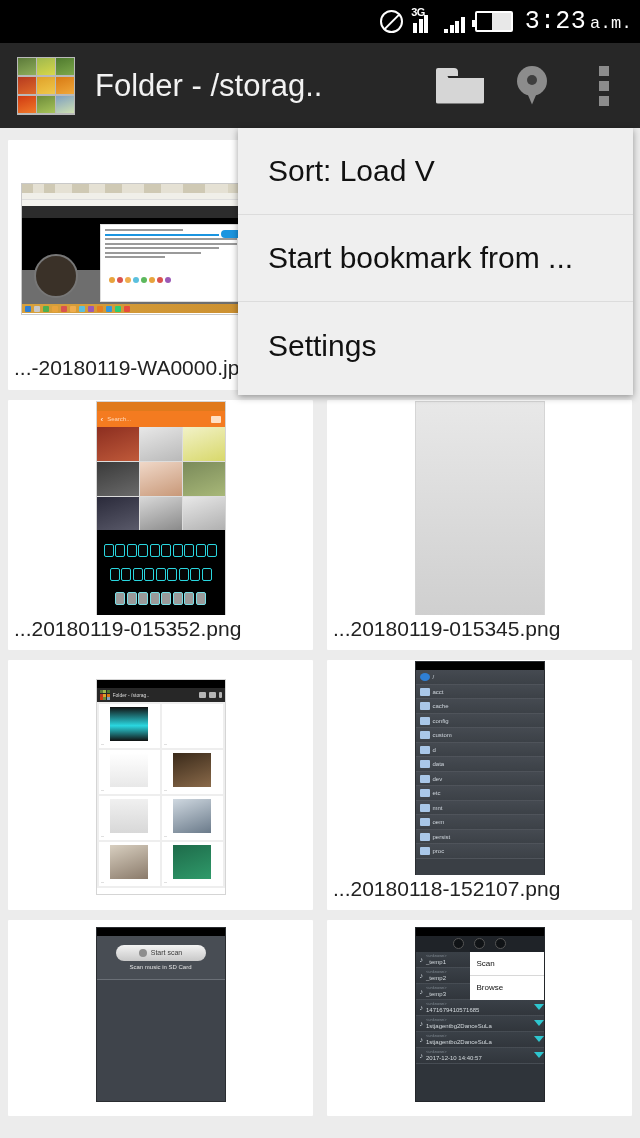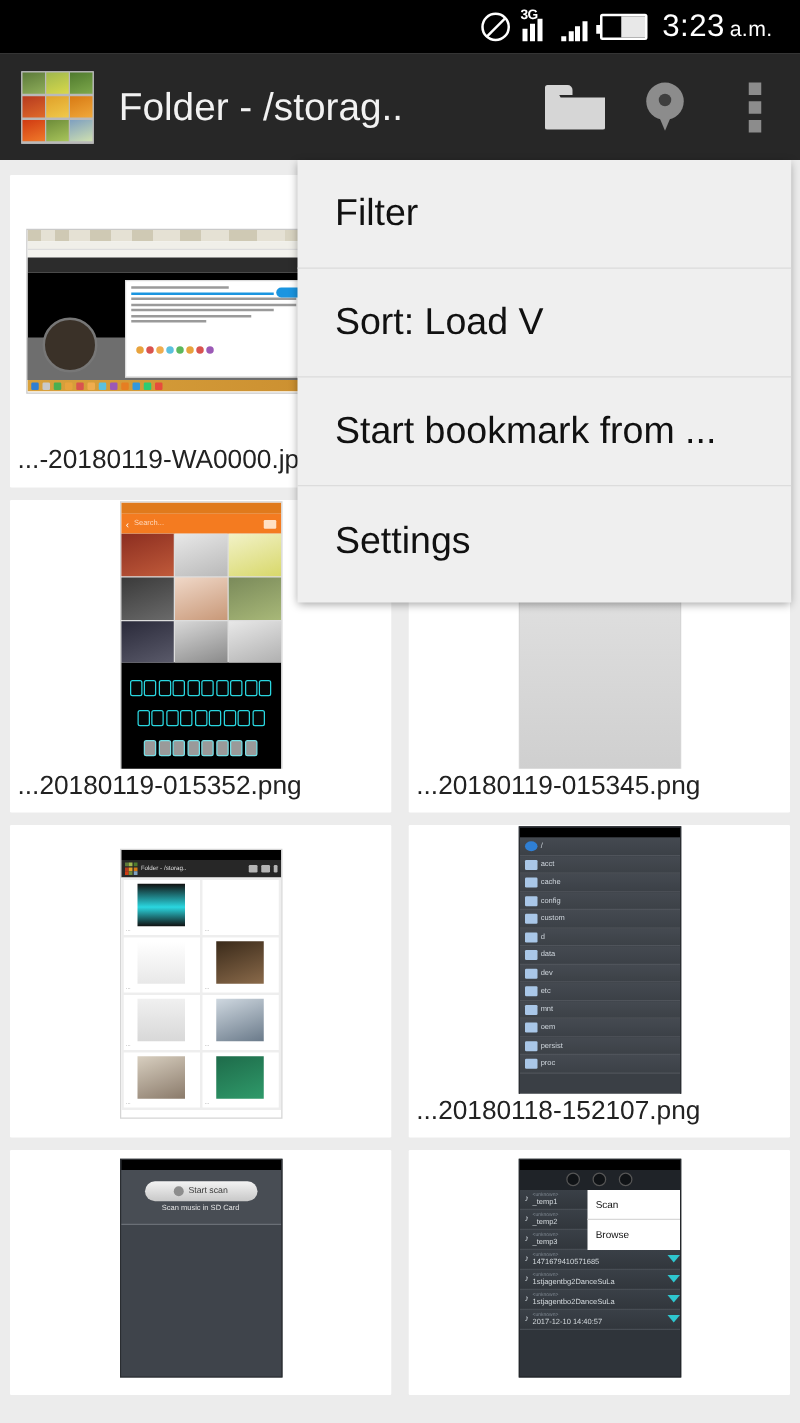--- a/index.html
+++ b/index.html
@@ -11,24 +11,24 @@
     overflow: hidden;
   }
   #app { position: relative; width: 640px; height: 1138px; overflow: hidden; background: #ececec; }
 
   
   .statusbar {
     position: absolute; top: 0; left: 0;
     width: 640px; height: 43px;
     background: #000;
     display: flex; align-items: center; justify-content: flex-end;
-    padding-right: 22px;
+    padding-right: 8px;
   }
   .sb-icons { display: flex; align-items: center; gap: 10px; }
-  .sb-time { color: #fff; font-size: 25px; letter-spacing: .3px; margin-left: 12px; }
+  .sb-time { color: #fff; font-size: 25px; letter-spacing: .3px; margin-left: 12px; font-family: Liberation Mono, monospace; }
   .sb-time .ampm { font-size: 17px; margin-left: 4px; }
 
   .icon-mute { width: 23px; height: 23px; border: 2.4px solid #fff; border-radius: 50%; position: relative; }
   .icon-mute::after { content:''; position:absolute; left:50%; top:-1px; width:2.4px; height:22px; background:#fff;
      transform: translateX(-50%) rotate(45deg); transform-origin:center; }
 
   .sig { display:flex; align-items:flex-end; gap:1.6px; height:22px; position:relative; }
   .sig i { display:block; width:4px; background:#fff; }
   .sig i:nth-child(1){height:6px}.sig i:nth-child(2){height:10px}
   .sig i:nth-child(3){height:14px}.sig i:nth-child(4){height:18px}
@@ -590,19 +590,18 @@
             <div>Browse</div>
           </div>
         </div>
       </div>
       <div class="label"></div>
     </div>
 
   </div>
 
   <div class="menu">
-    <div class="menu-item">Filter</div>
     <div class="menu-item">Sort: Load V</div>
     <div class="menu-item">Start bookmark from ...</div>
     <div class="menu-item">Settings</div>
   </div>
 
 </div>
 
 </body></html>

